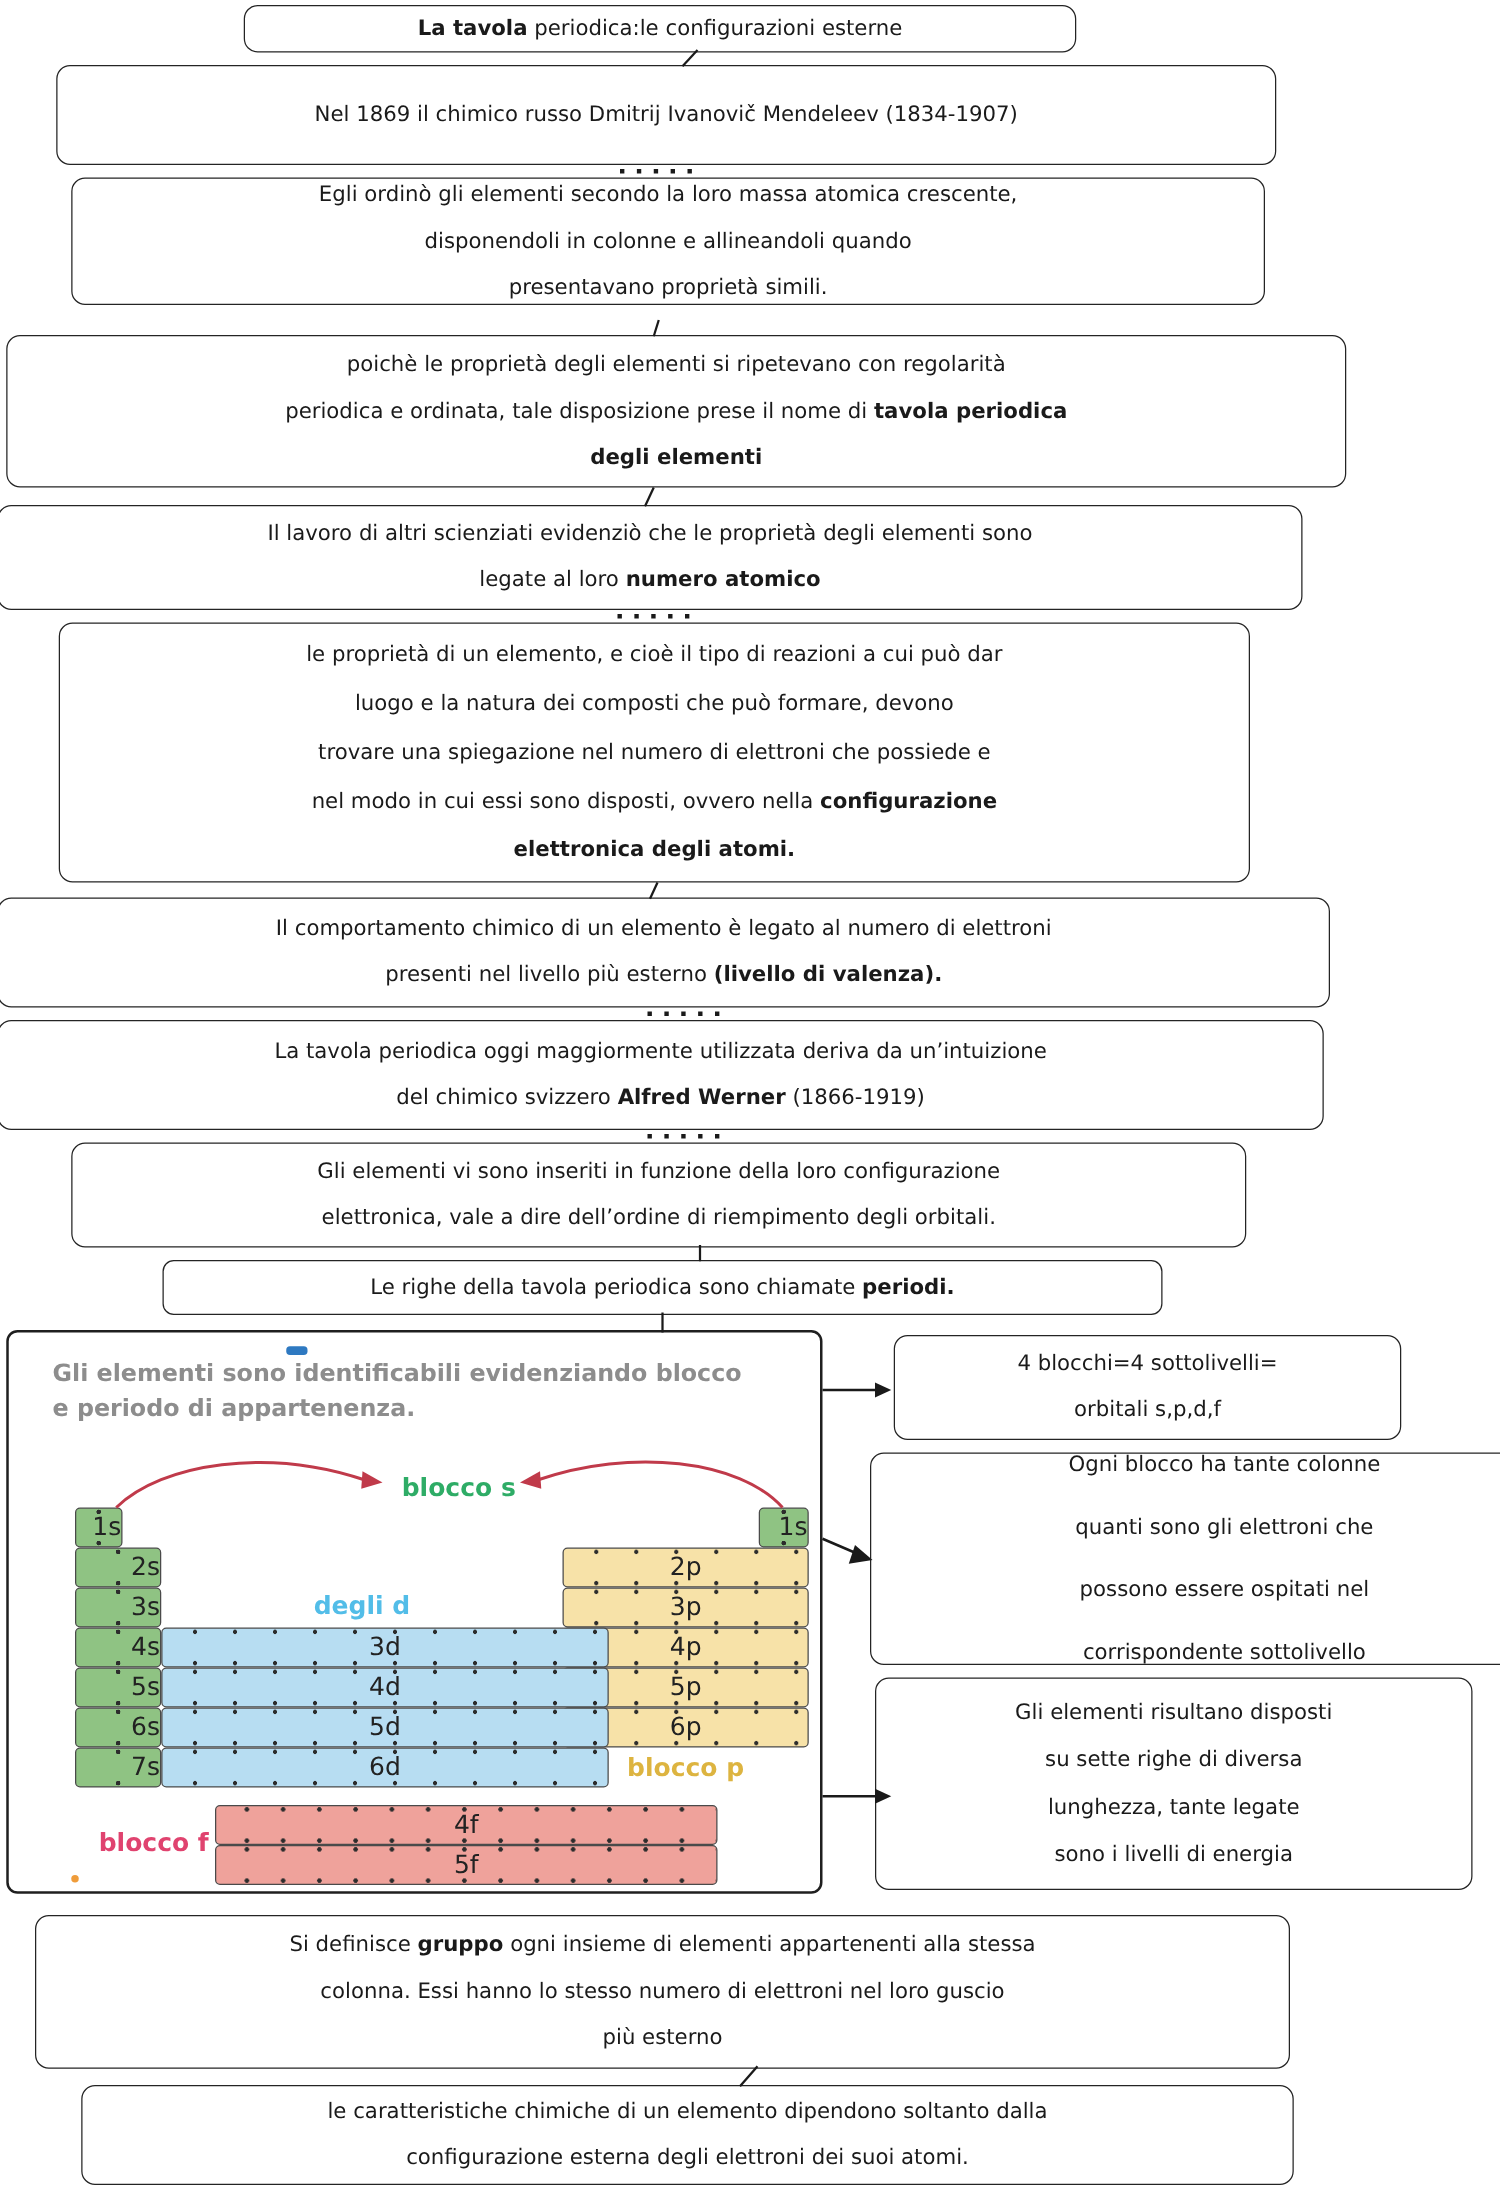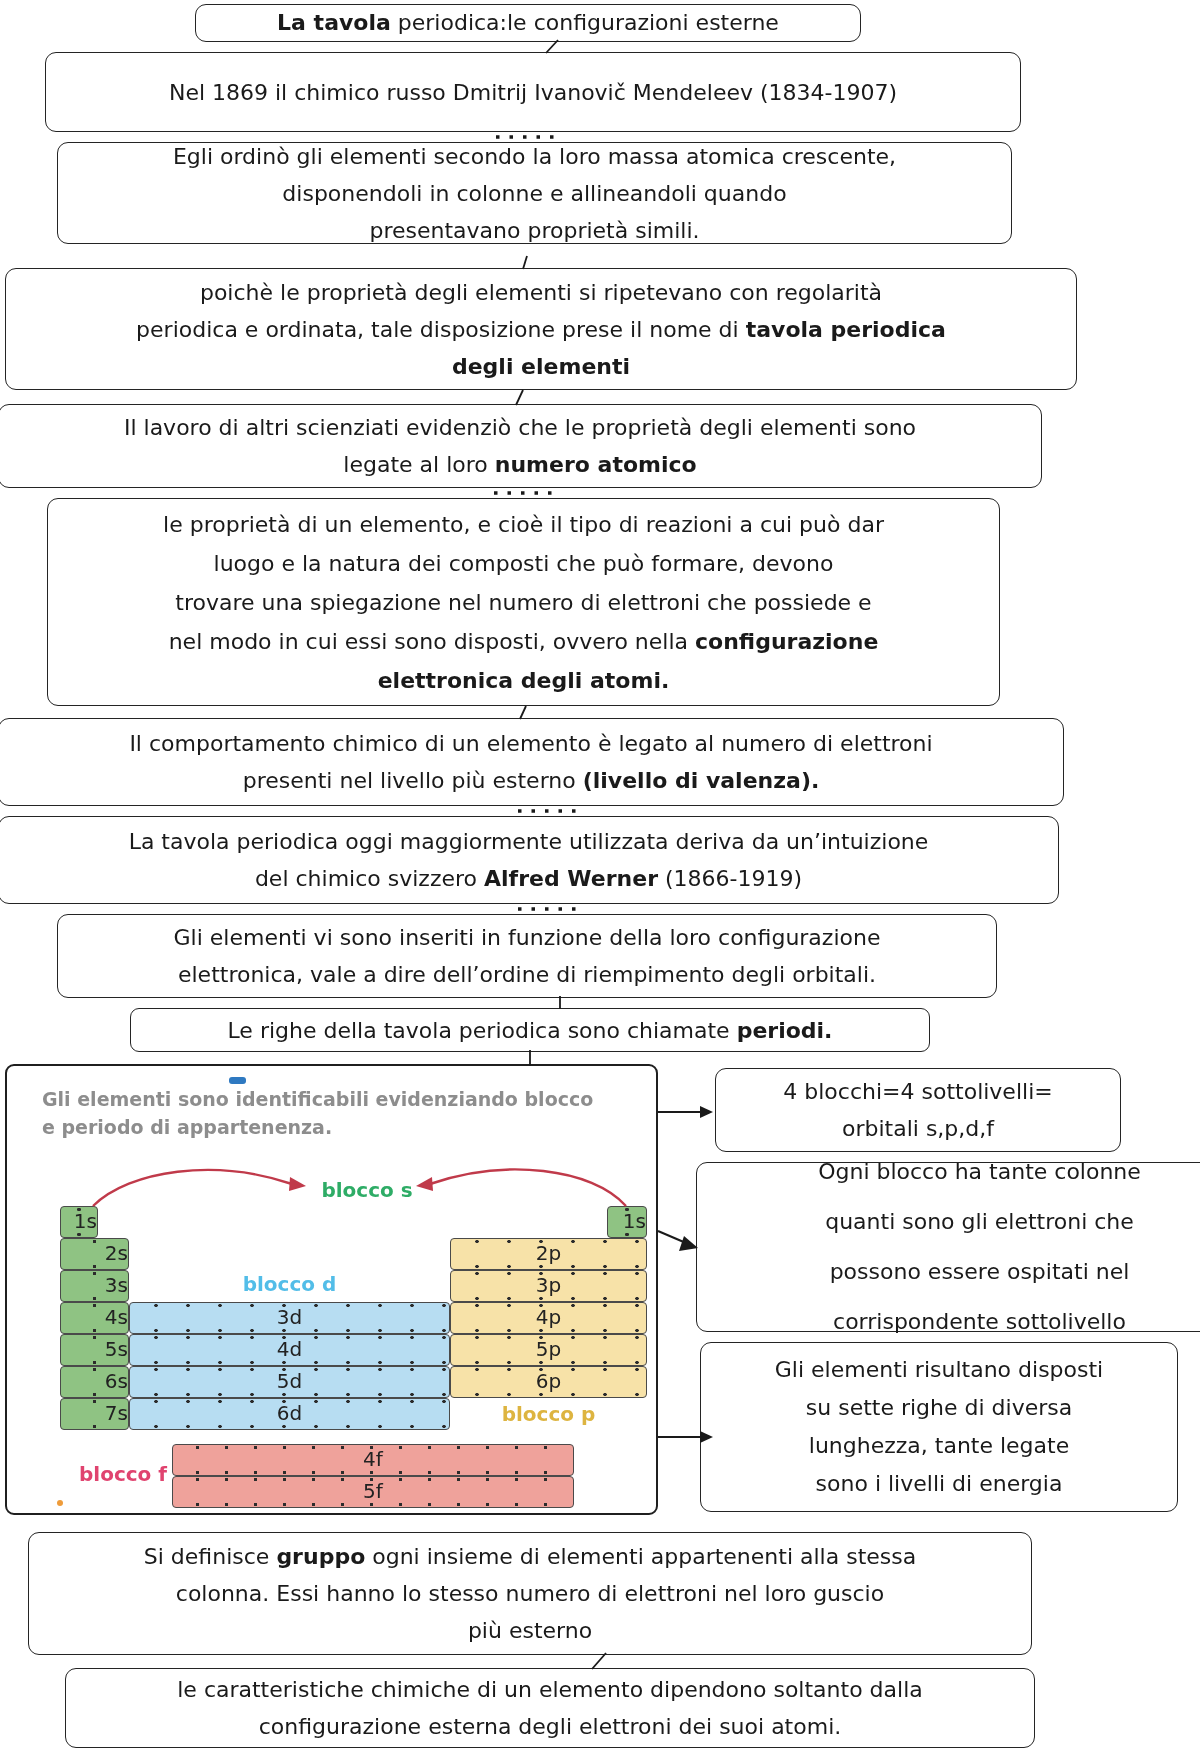--- a/index.html
+++ b/index.html
@@ -5,21 +5,21 @@
   html,body{margin:0;padding:0;background:#ffffff;}
   .canvas{
     position:relative;width:1200px;height:1755px;background:#fff;
     font-family:"DejaVu Sans","Liberation Sans",sans-serif;color:#1a1a1a;overflow:hidden;
   }
   
   .fbox{
     position:absolute;box-sizing:border-box;background:#fff;
     border:1.8px solid #242424;border-radius:11px;
     display:flex;flex-direction:column;justify-content:center;
-    text-align:center;font-size:22px;z-index:2;
+    text-align:center;font-size:17px;z-index:2;
   }
   .tline{line-height:37px;white-space:nowrap;}
   .b{font-weight:bold;}
   #box-title   {left:195px;top:4px;width:666px;height:38px;}
   #box-title .tline{line-height:32px;}
   #box-mendeleev{left:45px;top:52px;width:976px;height:80px;gap:34px;}
   #box-ordino  {left:57px;top:142px;width:955px;height:102px;}
   #box-period  {left:5px;top:268px;width:1072px;height:122px;}
   #box-atomico {left:-2px;top:404px;width:1044px;height:84px;}
   #box-config  {left:47px;top:498px;width:953px;height:208px;}
@@ -51,21 +51,21 @@
   .lbl-d{left:122px;top:206px;width:321px;color:var(--label-d);}
   .lbl-p{left:443px;top:336px;width:197px;color:var(--label-p);}
   .lbl-f{left:28px;top:396px;width:132px;color:var(--label-f);text-align:right;font-weight:bold;}
   .cell{
     height:32px;border:1.7px solid var(--cell-border);border-radius:4px;
     font-size:20px;line-height:29px;text-align:center;color:#222;
   }
   .cs{background:var(--s-fill);left:53px;width:69px;
       background-image:radial-gradient(circle,#2c2c2c 1.7px,transparent 2px),radial-gradient(circle,#2c2c2c 1.7px,transparent 2px);
       background-size:100% 5px,100% 5px;background-position:center top,center bottom;background-repeat:no-repeat,no-repeat;text-align:right;}
-  .cd{background:var(--d-fill);left:122px;width:321px;}
+  .cd{background:var(--d-fill);left:122px;width:358px;}
   .cp{background:var(--p-fill);left:443px;width:197px;}
   .cf{background:var(--f-fill);left:165px;width:402px;}
   .cd,.cp,.cf{
     background-image:radial-gradient(circle,#2c2c2c 1.6px,transparent 1.9px),radial-gradient(circle,#2c2c2c 1.6px,transparent 1.9px);
     background-size:32px 5px,32px 5px;background-position:10px top,10px bottom;background-repeat:repeat-x,repeat-x;}
   .cf{background-size:29px 5px,29px 5px;}
   .r1{top:140px;} .r2{top:172px;} .r3{top:204px;} .r4{top:236px;}
   .r5{top:268px;} .r6{top:300px;} .r7{top:332px;}
   .rf1{top:378px;} .rf2{top:410px;}
   .s1{width:38px;}
@@ -147,21 +147,21 @@
       <div class="tline"><span>configurazione esterna degli elettroni dei suoi atomi.</span></div>
     </div>
 
   <div class="diagram">
     <div class="blue-tick"></div>
     <div class="orange-tick"></div>
     <div class="cap cap1">Gli elementi sono identificabili evidenziando blocco</div>
     <div class="cap cap2">e periodo di appartenenza.</div>
 
     <div class="blk-label lbl-s">blocco s</div>
-    <div class="blk-label lbl-d">blocco d</div>
+    <div class="blk-label lbl-d">degli d</div>
     <div class="blk-label lbl-p">blocco p</div>
     <div class="blk-label lbl-f">blocco f</div>
 
     <div class="cell cs s1 r1">1s</div>
     <div class="cell cs s1r r1">1s</div>
     <div class="cell cs r2">2s</div>
     <div class="cell cs r3">3s</div>
     <div class="cell cs r4">4s</div>
     <div class="cell cs r5">5s</div>
     <div class="cell cs r6">6s</div>

